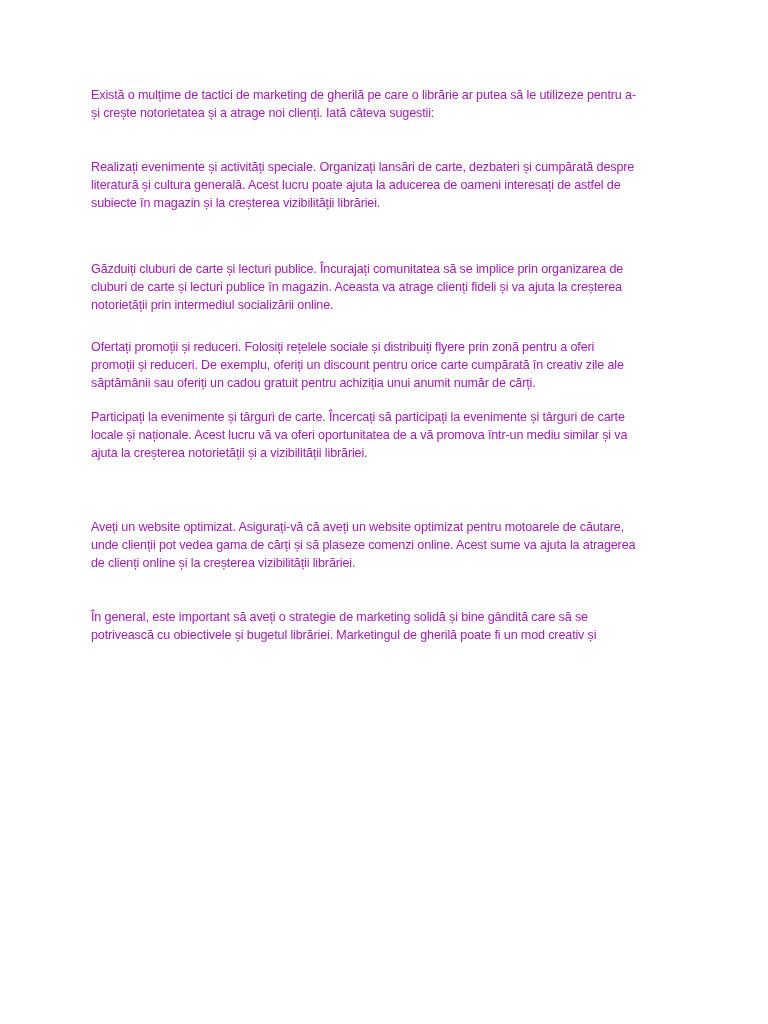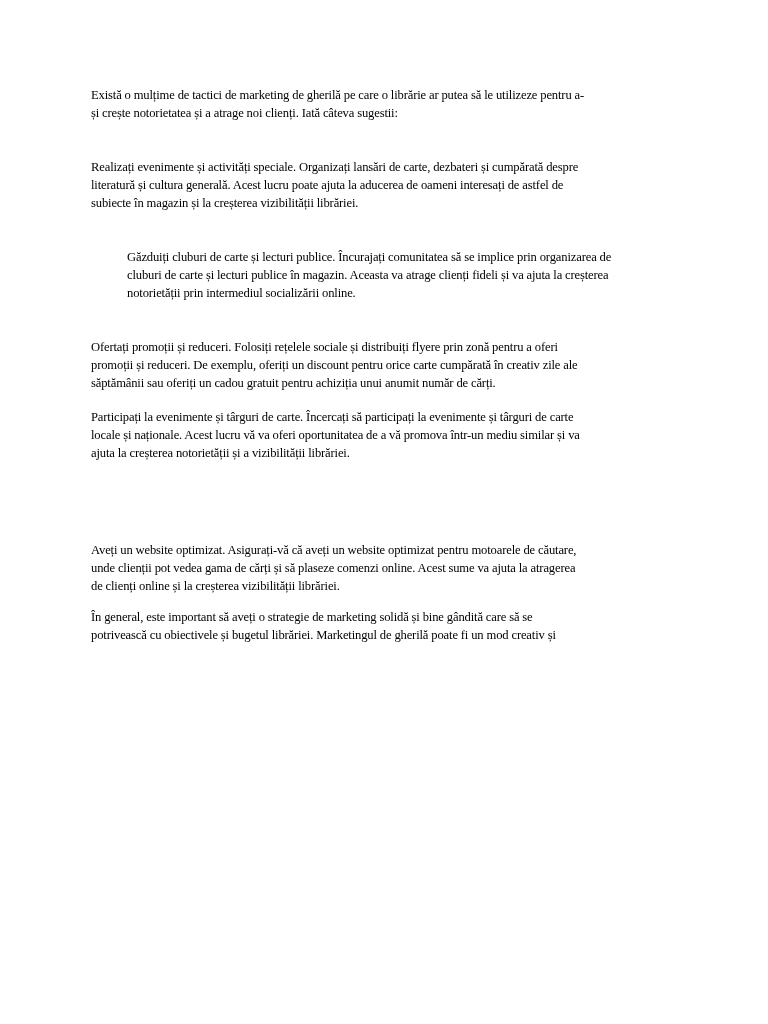--- a/index.html
+++ b/index.html
@@ -18,63 +18,63 @@
       left: 0;
       top: 0;
       width: 768px;
       height: 1024px;
       background: #ffffff;
     }
     .para {
       position: absolute;
       left: 91px;
       width: 590px;
-      font-family: Liberation Serif, serif;
+      font-family: Liberation Sans, sans-serif;
       font-size: 12.6px;
       line-height: 18px;
-      color: #000000;
+      color: #a21caf;
       margin: 0;
       letter-spacing: -0.15px;
     }
   </style>
 </head>
 <body>
 
 <div class="page">
 
   <p class="para" style="top:86px;">
     <span>Există o mulțime de tactici de marketing de gherilă pe care o librărie ar putea să le utilizeze pentru a-</span><br>
     <span>și crește notorietatea și a atrage noi clienți. Iată câteva sugestii:</span>
   </p>
 
   <p class="para" style="top:158px;">
     <span>Realizați evenimente și activități speciale. Organizați lansări de carte, dezbateri și cumpărată despre</span><br>
     <span>literatură și cultura generală. Acest lucru poate ajuta la aducerea de oameni interesați de astfel de</span><br>
     <span>subiecte în magazin și la creșterea vizibilității librăriei.</span>
   </p>
 
-  <p class="para" style="top:248px;margin-left:36px;">
+  <p class="para" style="top:260px;">
     <span>Găzduiți cluburi de carte și lecturi publice. Încurajați comunitatea să se implice prin organizarea de</span><br>
     <span>cluburi de carte și lecturi publice în magazin. Aceasta va atrage clienți fideli și va ajuta la creșterea</span><br>
     <span>notorietății prin intermediul socializării online.</span>
   </p>
 
   <p class="para" style="top:338px;">
     <span>Ofertați promoții și reduceri. Folosiți rețelele sociale și distribuiți flyere prin zonă pentru a oferi</span><br>
     <span>promoții și reduceri. De exemplu, oferiți un discount pentru orice carte cumpărată în creativ zile ale</span><br>
     <span>săptămânii sau oferiți un cadou gratuit pentru achiziția unui anumit număr de cărți.</span>
   </p>
 
   <p class="para" style="top:408px;">
     <span>Participați la evenimente și târguri de carte. Încercați să participați la evenimente și târguri de carte</span><br>
     <span>locale și naționale. Acest lucru vă va oferi oportunitatea de a vă promova într-un mediu similar și va</span><br>
     <span>ajuta la creșterea notorietății și a vizibilității librăriei.</span>
   </p>
 
-  <p class="para" style="top:541px;">
+  <p class="para" style="top:518px;">
     <span>Aveți un website optimizat. Asigurați-vă că aveți un website optimizat pentru motoarele de căutare,</span><br>
     <span>unde clienții pot vedea gama de cărți și să plaseze comenzi online. Acest sume va ajuta la atragerea</span><br>
     <span>de clienți online și la creșterea vizibilității librăriei.</span>
   </p>
 
   <p class="para" style="top:608px;">
     <span>În general, este important să aveți o strategie de marketing solidă și bine gândită care să se</span><br>
     <span>potrivească cu obiectivele și bugetul librăriei. Marketingul de gherilă poate fi un mod creativ și</span><br>
   </p>
 

